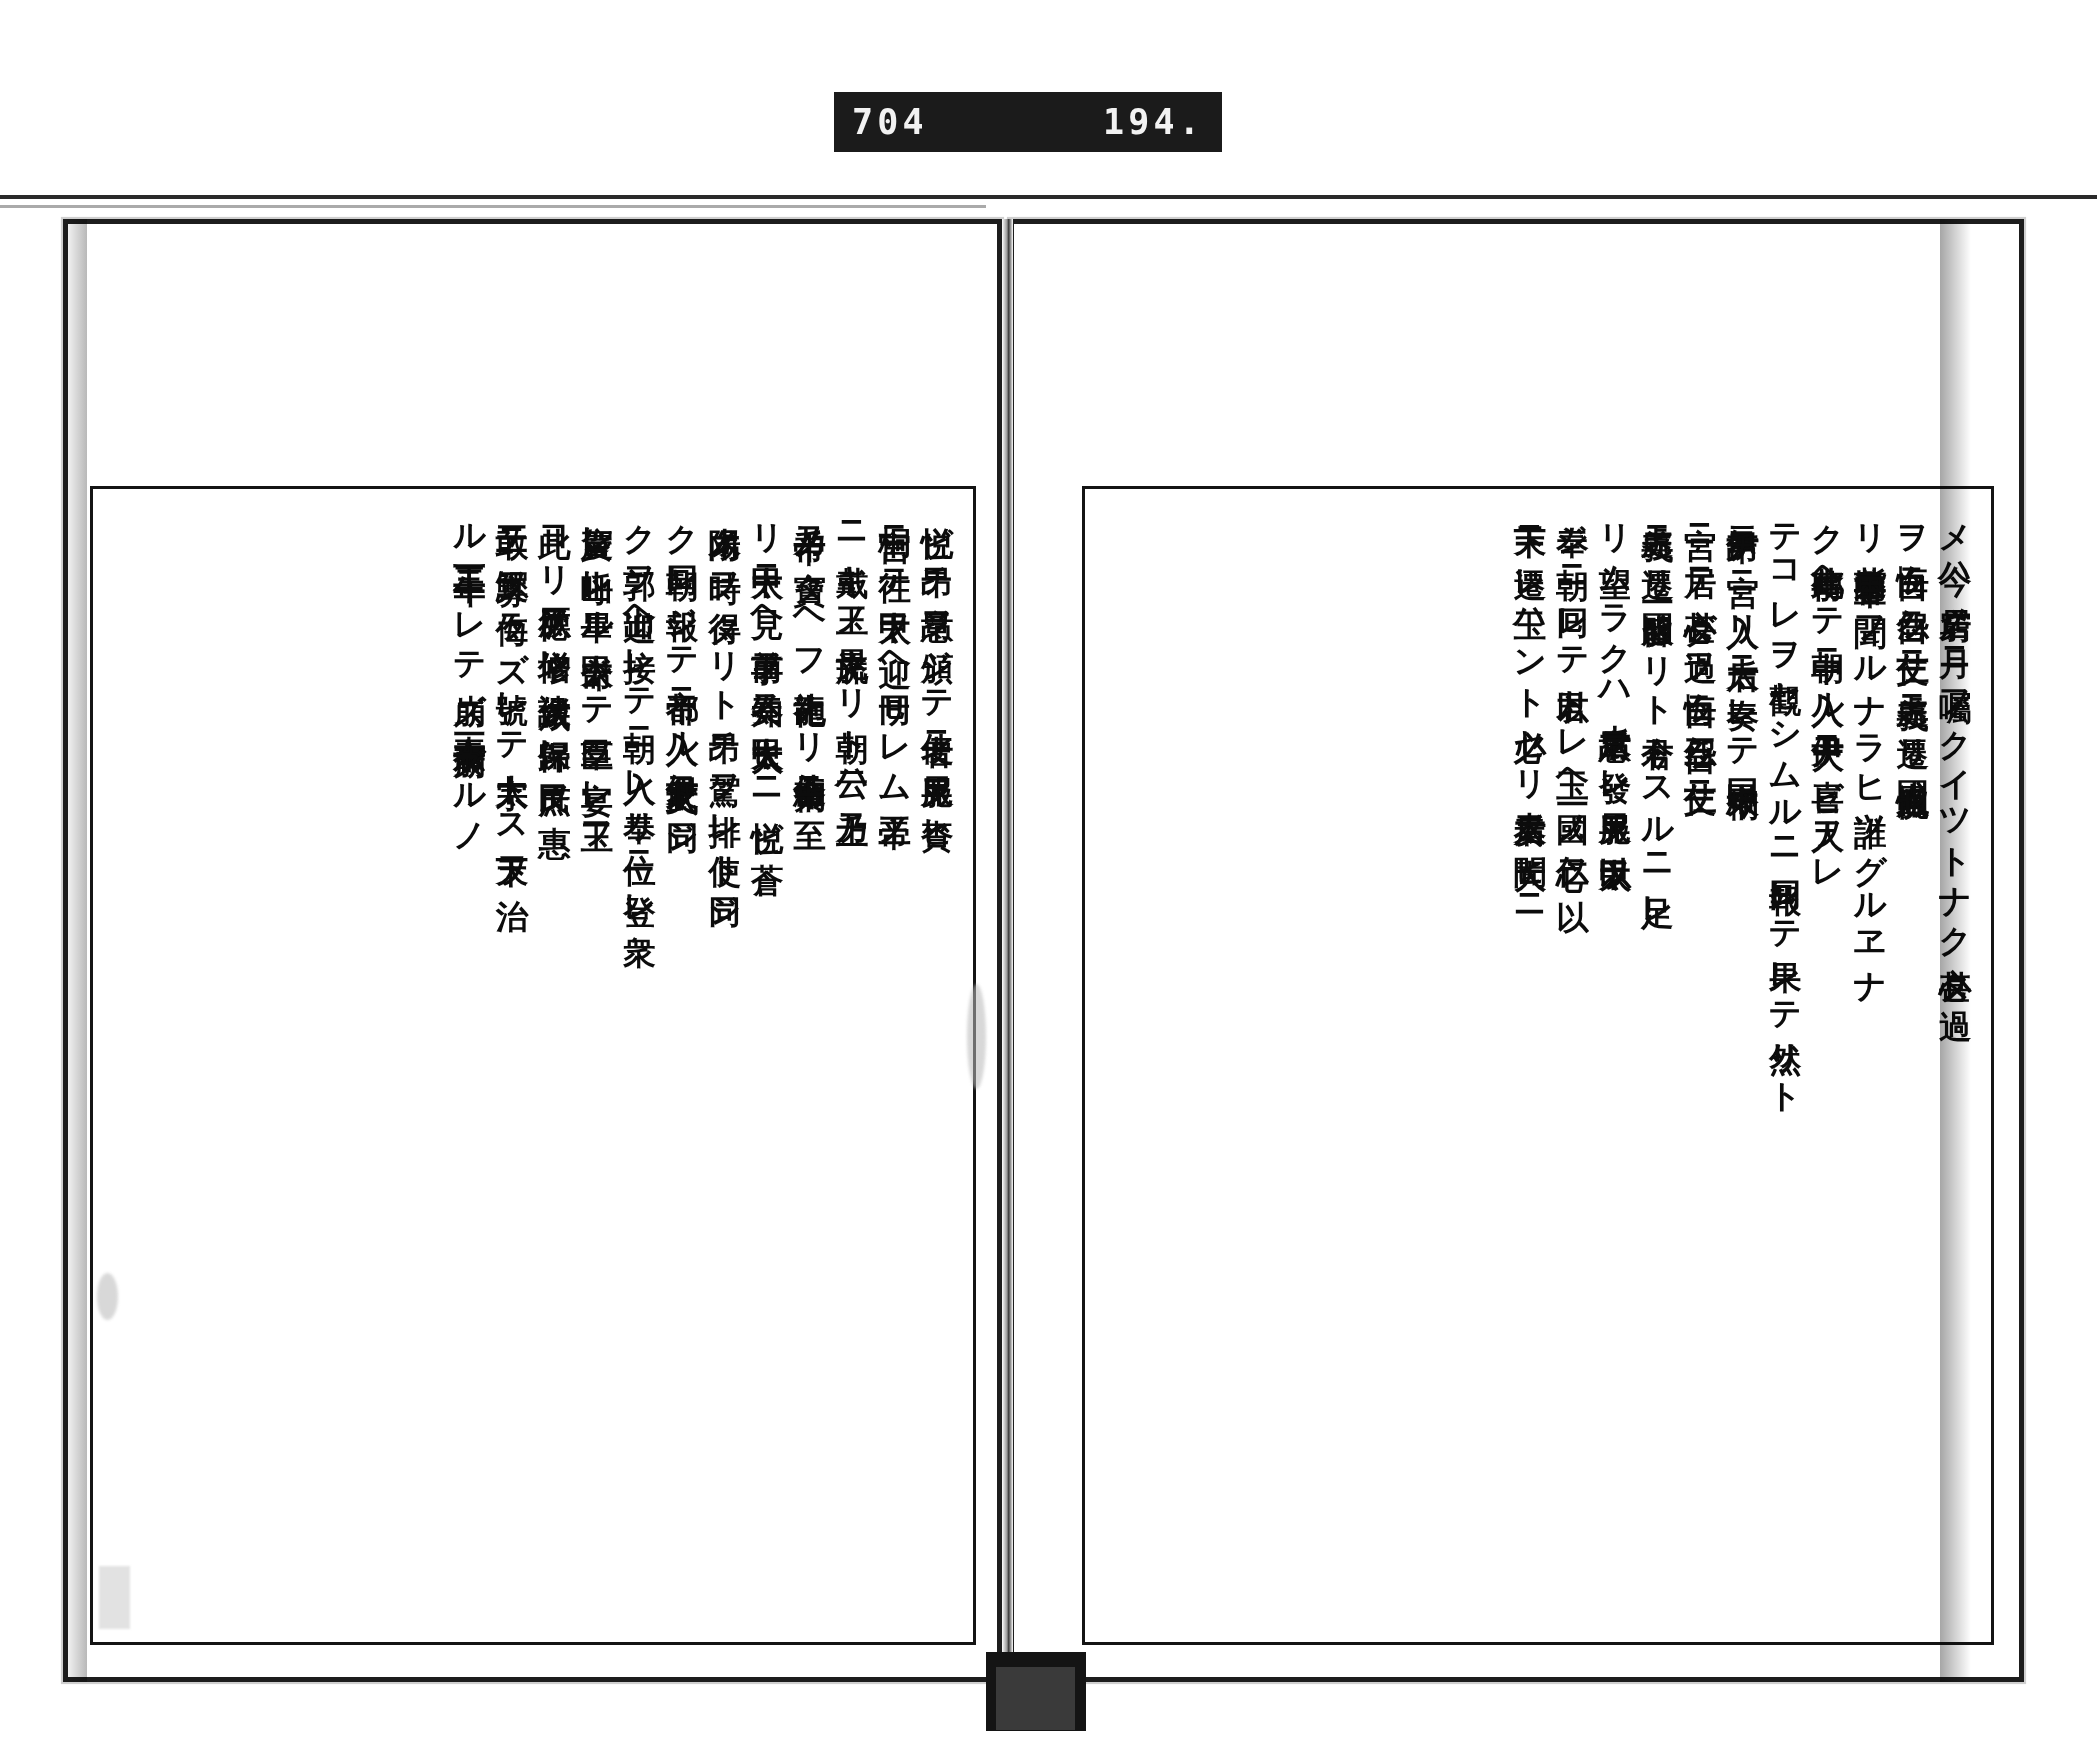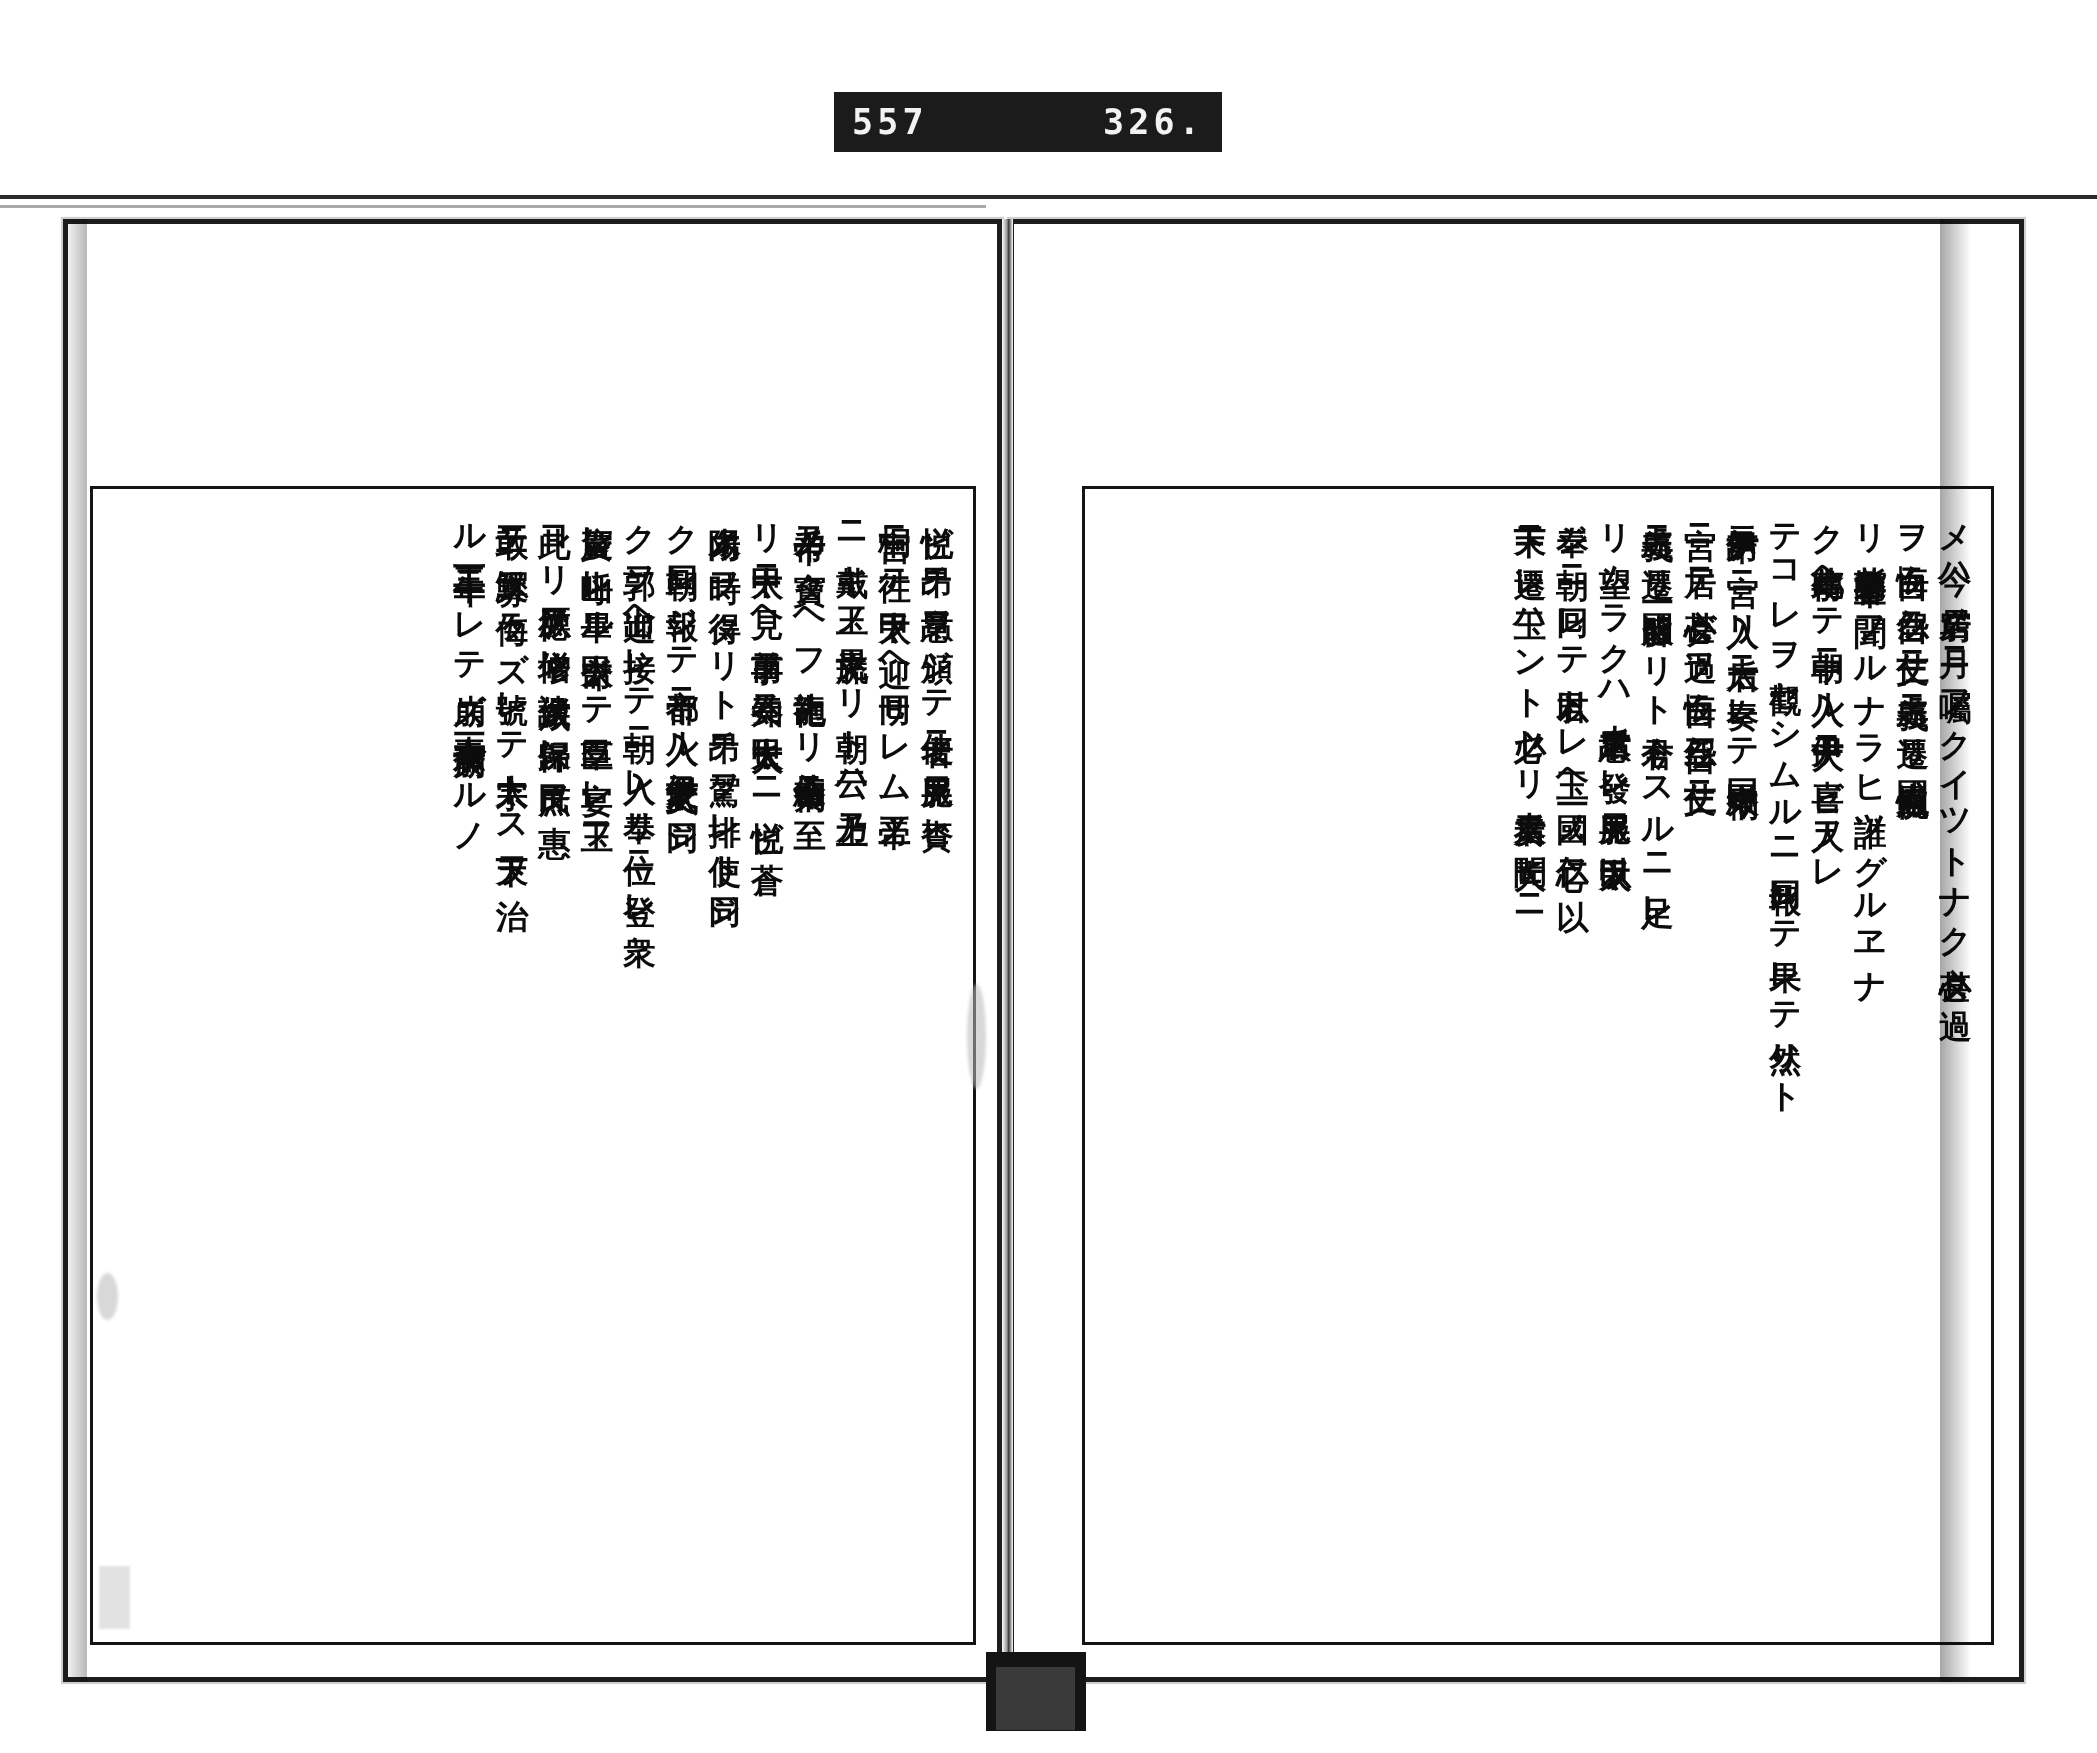--- a/index.html
+++ b/index.html
@@ -200,22 +200,22 @@
     width: 24px;
     height: 1463px;
     background: linear-gradient(to left, rgba(0,0,0,.28), rgba(0,0,0,0));
   }
 </style>
 </head>
 <body>
 
 <div id="film-header">
   <div id="frame-counter">
-    <span class="counter-num">557</span>
-    <span class="counter-num">326.</span>
+    <span class="counter-num">704</span>
+    <span class="counter-num">194.</span>
   </div>
 </div>
 <div id="frame-rule"></div>
 <div id="frame-rule-2"></div>
 
 <div id="book">
 
   <div class="page" id="page-left">
     <div class="textblock" id="block-left">
       <div class="columns">

